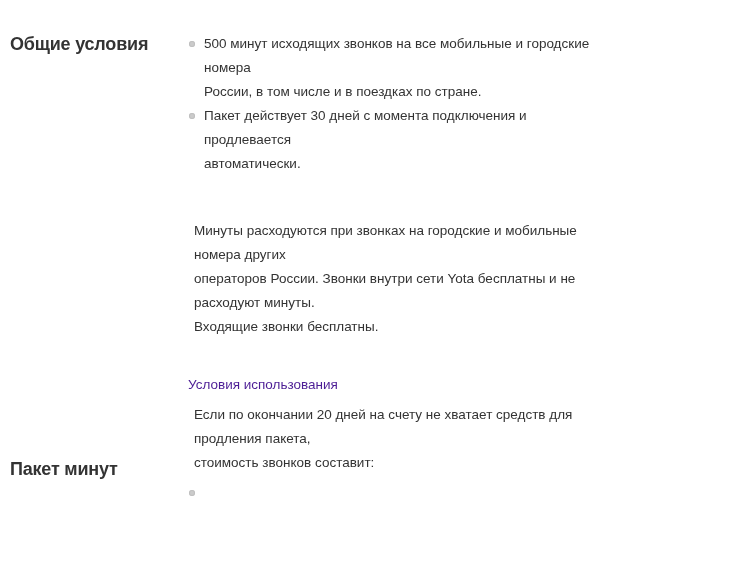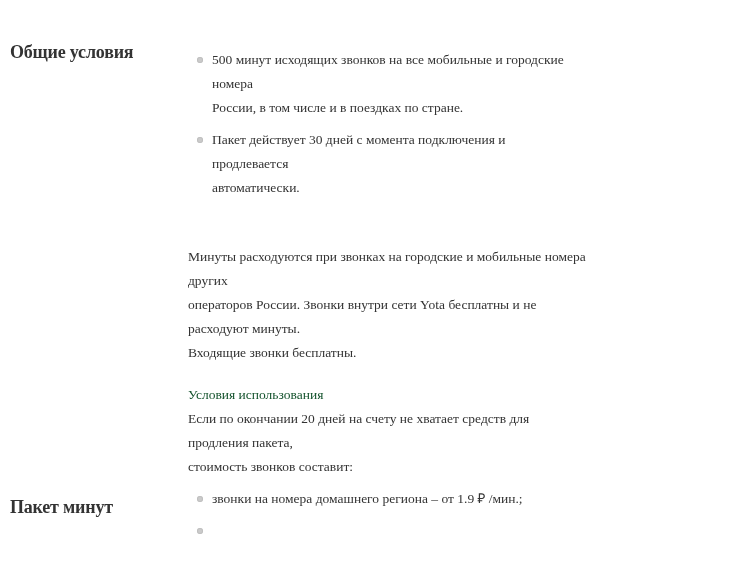--- a/index.html
+++ b/index.html
@@ -8,70 +8,69 @@
     height: 586px;
     background: #ffffff;
     overflow: hidden;
     font-family: "Liberation Sans", "DejaVu Sans", sans-serif;
     color: #333333;
   }
   .page {
     box-sizing: border-box;
     width: 593px;
     height: 586px;
-    padding: 40px 0 0 10px;
-    font-family: Liberation Serif, serif;
+    padding: 32px 0 0 10px;
   }
   .row { display: flex; align-items: flex-start; }
   .row-minutes { margin-top: 37px; align-items: flex-end; }
   .label-col {
     width: 178px;
     flex: 0 0 178px;
     font-size: 18px;
     font-weight: bold;
     line-height: 24px;
     color: #333333;
     letter-spacing: -0.2px;
   }
   .content-col {
     flex: 1 1 auto;
     max-width: 555px;
     font-size: 13.5px;
     line-height: 24px;
     color: #333333;
   }
   .content-col p {
-    margin: 0;
+    margin: 6px;
     white-space: pre-line;
   }
   ul.bullet-list {
     list-style: none;
     margin: 0;
     padding: 0;
   }
   ul.bullet-list li {
     position: relative;
     padding-left: 16px;
-    margin: 8px;
+    margin: 0;
   }
   .dot {
     position: absolute;
     left: 1px;
     top: 9px;
     width: 6px;
     height: 6px;
     border-radius: 50%;
     background: #cbcbcb;
     box-shadow: inset 0 0 0 1px #c0c0c0;
   }
   .li-text { white-space: pre-line; }
   .usage-link {
     display: inline-block;
-    margin-top: 18px;
-    color: #14532d;
+    margin-top: 28px;
+    color: #4c1d95;
     text-decoration: none;
     cursor: pointer;
     line-height: 24px;
   }
   .mt-22 { margin-top: 22px; }
   .mt-12 { margin-top: 12px; }
   ul.renewal-list { margin-top: 0; }
 </style>
 </head>
 <body>
@@ -105,22 +104,18 @@
 
       <a class="usage-link">Условия использования</a>
 
 
       <p class="mt-12">Если по окончании 20 дней на счету не хватает средств для продления пакета,
 стоимость звонков составит:</p>
 
       <ul class="bullet-list renewal-list">
         <li>
           <span class="dot"></span>
-          <span class="li-text">звонки на номера домашнего региона – от 1.9 ₽ /мин.;</span>
-        </li>
-        <li>
-          <span class="dot"></span>
         </li>
       </ul>
     </div>
   </section>
 
 </div>
 
 </body></html>

